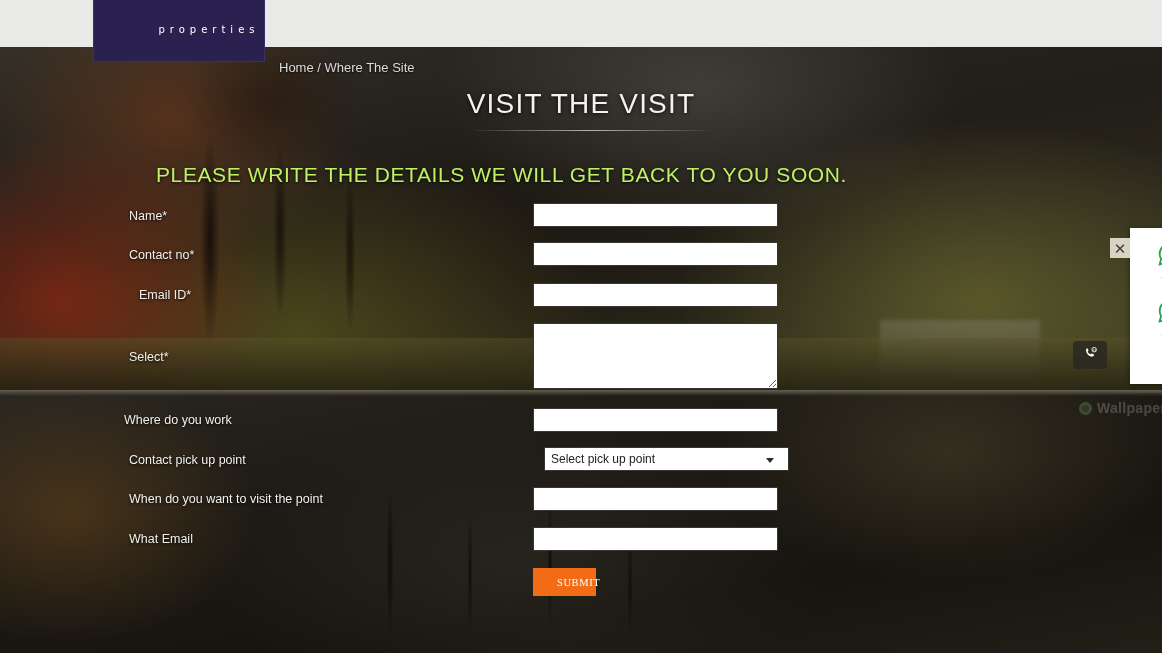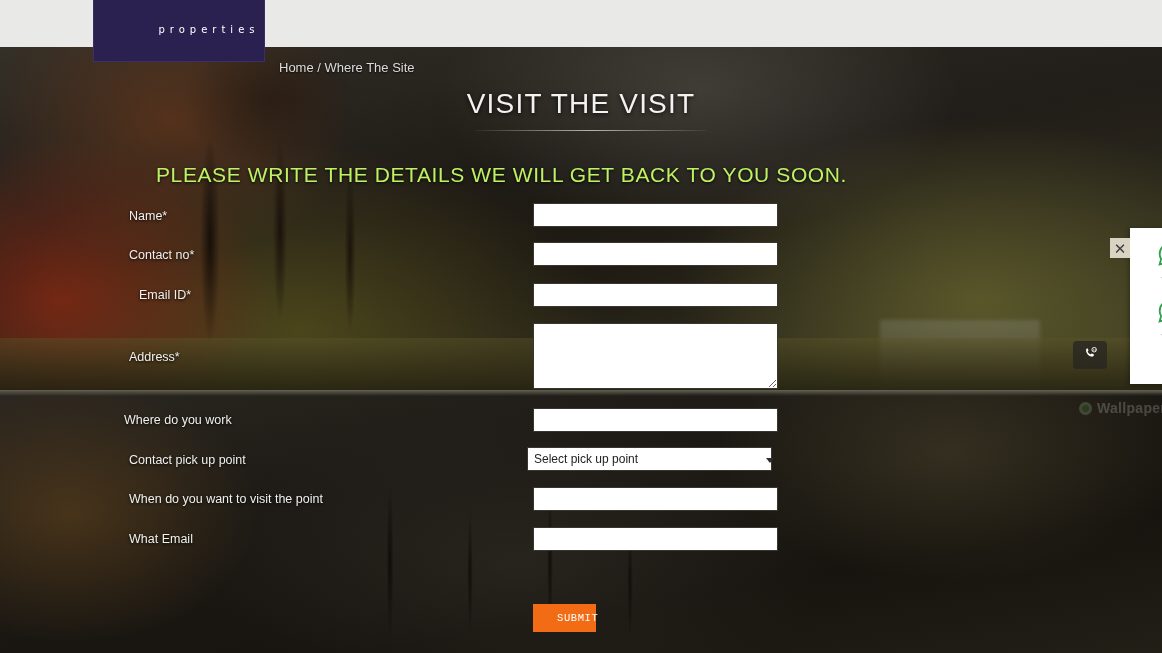--- a/index.html
+++ b/index.html
@@ -192,49 +192,49 @@
     border: 1px solid #3a352f;
     outline: none;
     font-size: 12.5px;
     color: #222;
     padding: 3px 6px;
     resize: both;
     font-family: "Liberation Sans", sans-serif;
   }
   .field-select {
     position: absolute;
-    left: 527px;
+    left: 544px;
     width: 245px;
     height: 24px;
     background: #ffffff;
     border: 1px solid #3a352f;
     outline: none;
     font-size: 12px;
     color: #222;
     padding: 2px 6px;
     font-family: "Liberation Sans", sans-serif;
     -webkit-appearance: none; appearance: none;
   }
   .select-arrow {
     position: absolute; left: 766px; pointer-events: none;
     width: 0; height: 0;
     border-left: 4px solid transparent;
     border-right: 4px solid transparent;
     border-top: 5px solid #2c2c2c;
   }
   .submit-btn {
-    position: absolute; left: 533px; top: 604px;
+    position: absolute; left: 533px; top: 568px;
     width: 63px; height: 28px;
     background: #f26c16;
     border: none;
     color: #ffffff;
     font-size: 10.5px;
     letter-spacing: 0.6px;
     cursor: pointer;
-    font-family: Liberation Mono, monospace;
+    font-family: Liberation Serif, serif;
     padding-left: 24px;
   }
 
   
   .call-widget {
     position: absolute;
     left: 1130px; top: 228px;
     width: 80px; height: 156px;
     background: #ffffff;
     box-shadow: -1px 1px 5px rgba(0,0,0,0.35);
@@ -332,21 +332,21 @@
 
     <label class="field-label" style="left:129px; top:209px;">Name*</label>
     <input class="field-input" style="top: 203px;" type="text" value="">
 
     <label class="field-label" style="left:129px; top:248px;">Contact no*</label>
     <input class="field-input" style="top: 242px;" type="text" value="">
 
     <label class="field-label" style="left:139px; top:288px;">Email ID*</label>
     <input class="field-input" style="top: 283px;" type="text" value="">
 
-    <label class="field-label" style="left:129px; top:350px;">Address*</label>
+    <label class="field-label" style="left:129px; top:350px;">Select*</label>
     <textarea class="field-textarea" style="top: 323px; height: 66px;"></textarea>
 
     <label class="field-label" style="left:124px; top:413px;">Where do you work</label>
     <input class="field-input" style="top: 408px;" type="text" value="">
 
     <label class="field-label" style="left:129px; top:453px;">Contact pick up point</label>
     <select class="field-select" style="top:447px;">
       <option>Select pick up point</option>
     </select>
     <span class="select-arrow" style="top:458px;"></span>

